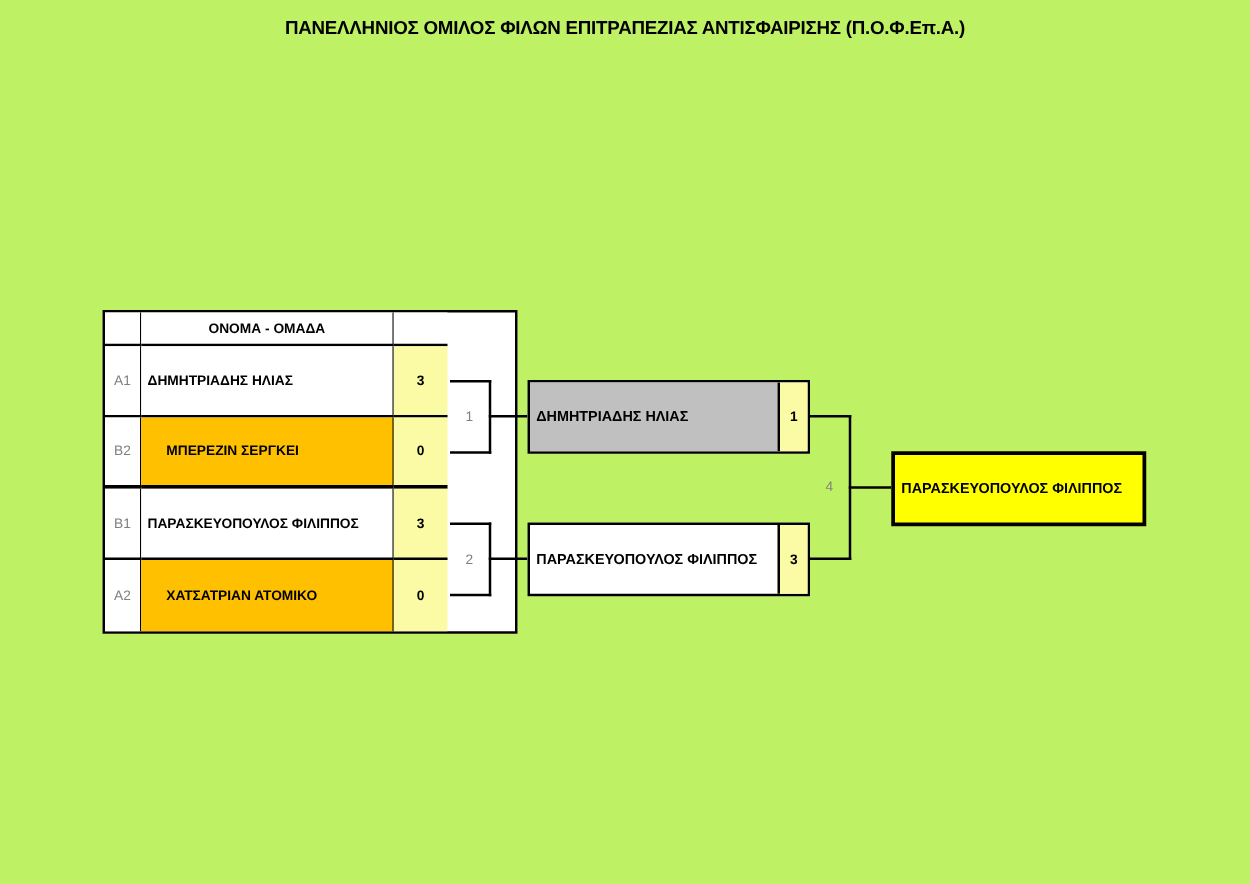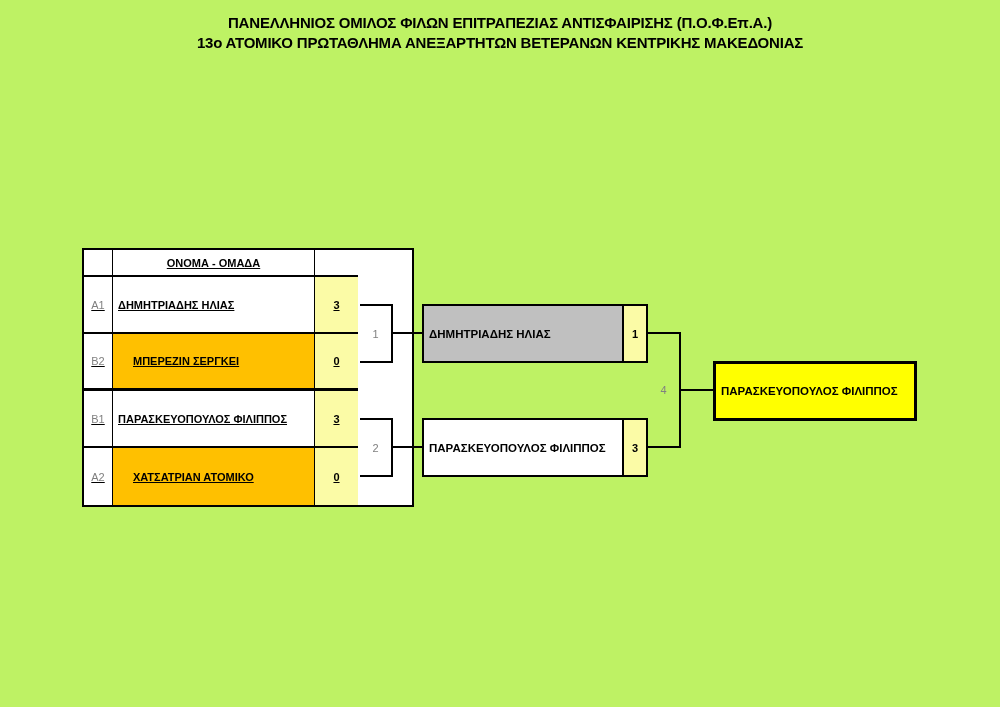--- a/index.html
+++ b/index.html
@@ -28,21 +28,20 @@
   .group-table {
     position: absolute;
     left: 82px; top: 248px;
     width: 332px;
     border: 2px solid #000;
     box-sizing: border-box;
     display: grid;
     grid-template-columns: 29px 202px 43px;
     grid-template-rows: 27px 57px 57px 57px 57px;
     background: #fff;
-    text-decoration: underline;
   }
   .cell {
     box-sizing: border-box;
     display: flex;
     align-items: center;
     font-size: 11px;
     overflow: hidden;
     white-space: nowrap;
   }
   .col-border { border-right: 1px solid #000; }
@@ -118,21 +117,20 @@
     overflow: hidden;
   }
 </style>
 </head>
 <body>
 
 <div class="page">
 
   <div class="title-block">
     <div>ΠΑΝΕΛΛΗΝΙΟΣ ΟΜΙΛΟΣ ΦΙΛΩΝ ΕΠΙΤΡΑΠΕΖΙΑΣ ΑΝΤΙΣΦΑΙΡΙΣΗΣ (Π.Ο.Φ.Επ.Α.)</div>
-    <div>13ο ΑΤΟΜΙΚΟ ΠΡΩΤΑΘΛΗΜΑ ΑΝΕΞΑΡΤΗΤΩΝ ΒΕΤΕΡΑΝΩΝ ΚΕΝΤΡΙΚΗΣ ΜΑΚΕΔΟΝΙΑΣ</div>
   </div>
 
   <div class="group-table">
 
     <div class="cell header-cell col-border row-border"></div>
     <div class="cell header-cell header-name col-border row-border">ΟΝΟΜΑ - ΟΜΑΔΑ</div>
     <div class="cell header-cell row-border"></div>
 
     <div class="cell seed-cell col-border row-border">A1</div>
     <div class="cell name-cell col-border row-border">ΔΗΜΗΤΡΙΑΔΗΣ ΗΛΙΑΣ</div>

